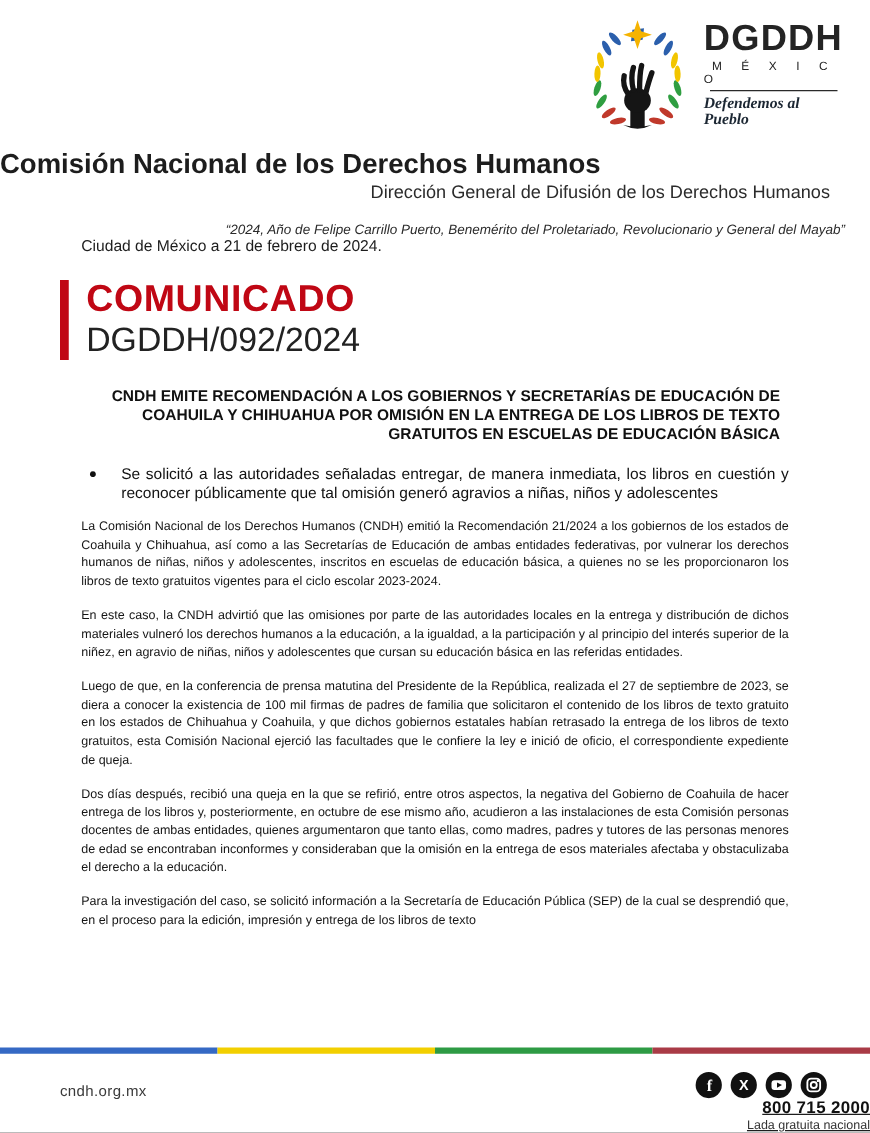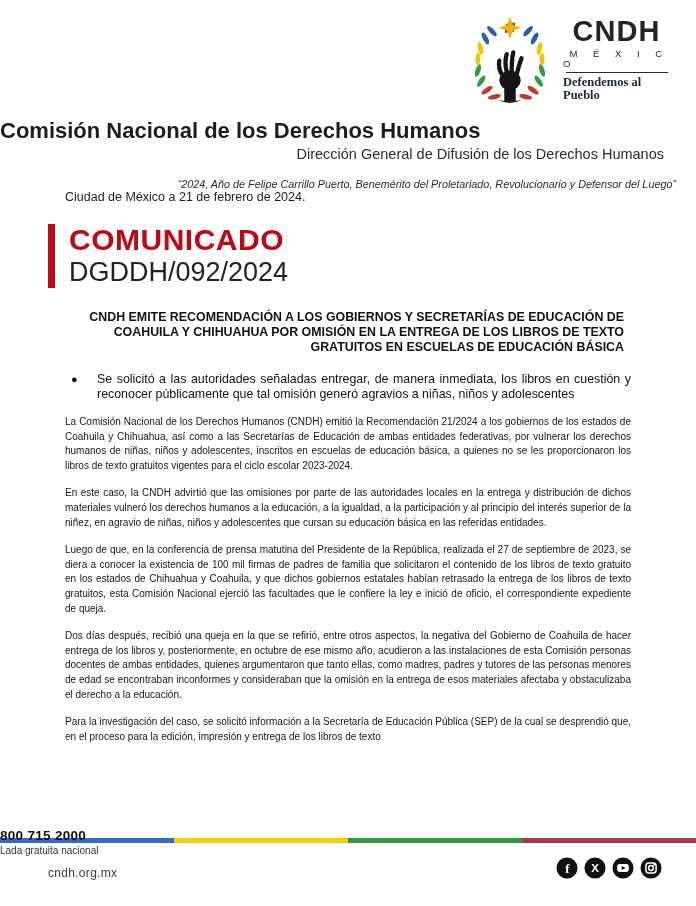--- a/index.html
+++ b/index.html
@@ -24,21 +24,21 @@
   .leaf-green{fill:var(--leaf-green);}
   .leaf-red{fill:var(--leaf-red);}
   .hand-fill{fill:var(--hand);}
   .hand-stroke{stroke:var(--hand);stroke-width:5.2;stroke-linecap:round;fill:none;}
   .star-gold{fill:var(--star);}
   .star-blue{fill:var(--leaf-blue);}
   .logo-text{display:flex;flex-direction:column;align-items:center;line-height:1;}
   .logo-acronym{font-size:29px;font-weight:bold;letter-spacing:1px;color:#242424;}
   .logo-country{font-size:9.5px;letter-spacing:6.5px;color:#242424;margin-top:3px;text-indent:6.5px;}
   .logo-rule{width:102px;border-top:1.5px solid #2a2a2a;margin:4px 0 3px;}
-  .logo-slogan{font-family:"Liberation Serif", serif;font-weight:bold;font-size:12.5px;color:#1c2733;}
+  .logo-slogan{font-family:"Liberation Serif", serif;font-style:italic;font-weight:bold;font-size:12.5px;color:#1c2733;}
   
   .org-name{
     padding-top:118px;text-align:left;padding-right:28px;
     font-size:22px;font-weight:bold;color:#1d1d1d;
   }
   .division{
     text-align:right;padding-right:32px;margin-top:2px;
     font-size:14.5px;color:#2b2b2b;
   }
   .year-legend{
@@ -75,21 +75,21 @@
   }
   .footer-bar div{height:100%;flex:1;}
   .seg-blue{background:var(--bar-blue);}
   .seg-yellow{background:var(--bar-yellow);}
   .seg-green{background:var(--bar-green);}
   .seg-red{background:var(--bar-red);}
   .footer-website{
     position:absolute;left:48px;top:866px;font-size:12px;color:#3a3a3a;letter-spacing:0.3px;
   }
   .footer-phone{
-    position:absolute;left:0;right:0;top:828px;text-align:left;line-height:1.25;
+    position:absolute;left:0;right:0;top:878px;text-align:right;line-height:1.25;text-decoration:underline;
   }
   .footer-phone .num{font-size:13.5px;font-weight:bold;color:#111;letter-spacing:0.3px;}
   .footer-phone .cap{font-size:10px;color:#333;}
   .footer-social{
     position:absolute;right:34px;top:857px;display:flex;gap:6px;
   }
   .footer-social svg{display:block;cursor:pointer;}
 </style>
 </head>
 <body>
@@ -123,30 +123,30 @@
       <path class="hand-fill" d="M43 108 L57 108 L57 88 L43 88 Z"></path>
       <ellipse class="hand-fill" cx="50" cy="82" rx="13" ry="12"></ellipse>
       <path class="hand-stroke" d="M41 76 Q35 67 37 58"></path>
       <path class="hand-stroke" d="M46 72 Q43 59 46 50"></path>
       <path class="hand-stroke" d="M52 72 Q52 56 54 48"></path>
       <path class="hand-stroke" d="M58 75 Q61 63 64 55"></path>
 
       <path class="hand-fill" d="M36 106 Q50 113 64 106 Q50 109 36 106 Z"></path>
     </svg>
     <div class="logo-text">
-      <div class="logo-acronym">CNDH</div>
+      <div class="logo-acronym">DGDDH</div>
       <div class="logo-country">M É X I C O</div>
       <div class="logo-rule"></div>
       <div class="logo-slogan">Defendemos al Pueblo</div>
     </div>
   </div>
 
   <div class="org-name">Comisión Nacional de los Derechos Humanos</div>
   <div class="division">Dirección General de Difusión de los Derechos Humanos</div>
-  <div class="year-legend">“2024, Año de Felipe Carrillo Puerto, Benemérito del Proletariado, Revolucionario y Defensor del Luego”</div>
+  <div class="year-legend">“2024, Año de Felipe Carrillo Puerto, Benemérito del Proletariado, Revolucionario y General del Mayab”</div>
   <div class="dateline">Ciudad de México a 21 de febrero de 2024.</div>
 
   <div class="comunicado">
     <div class="comunicado-label">COMUNICADO</div>
     <div class="comunicado-number">DGDDH/092/2024</div>
   </div>
 
   <div class="doc-title">CNDH EMITE RECOMENDACIÓN A LOS GOBIERNOS Y SECRETARÍAS DE EDUCACIÓN DE COAHUILA Y CHIHUAHUA POR OMISIÓN EN LA ENTREGA DE LOS LIBROS DE TEXTO GRATUITOS EN ESCUELAS DE EDUCACIÓN BÁSICA</div>
 
   <div class="bullet-row">

